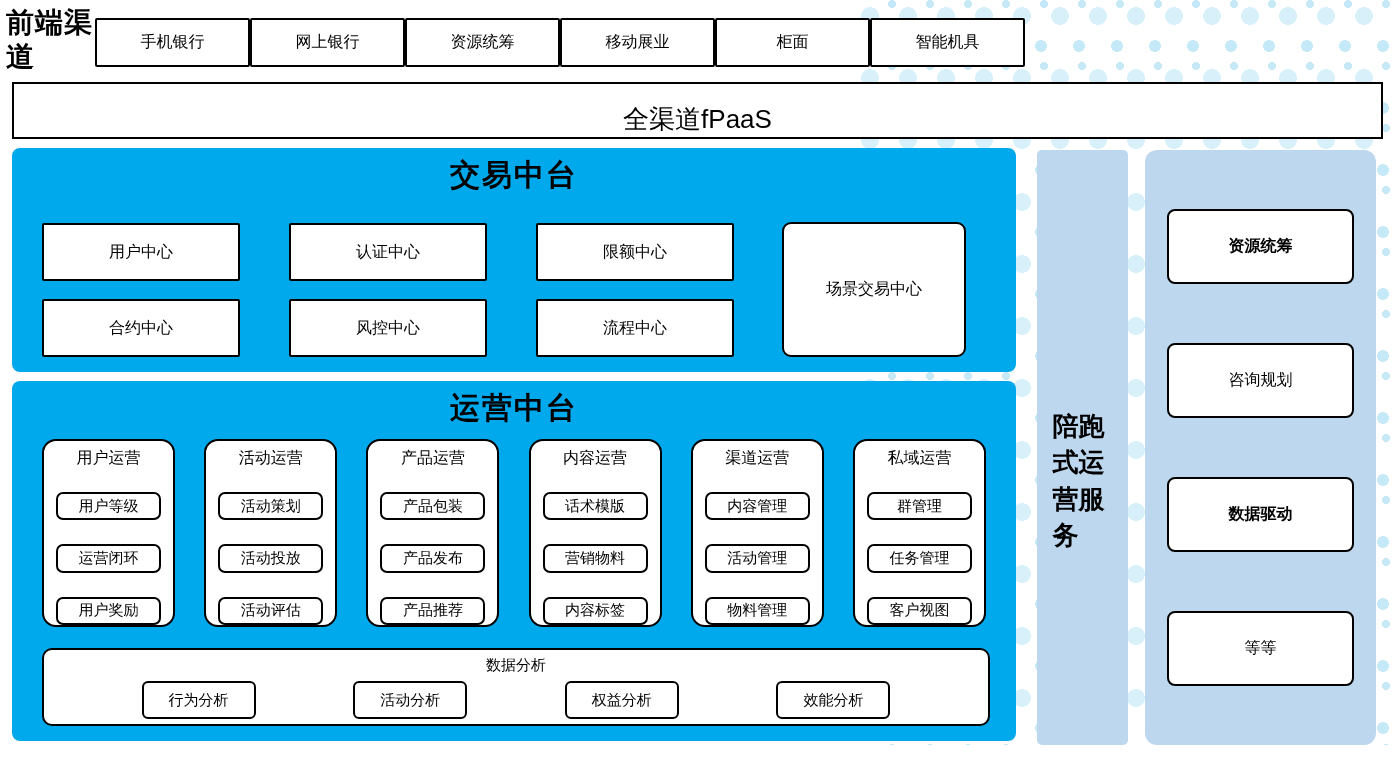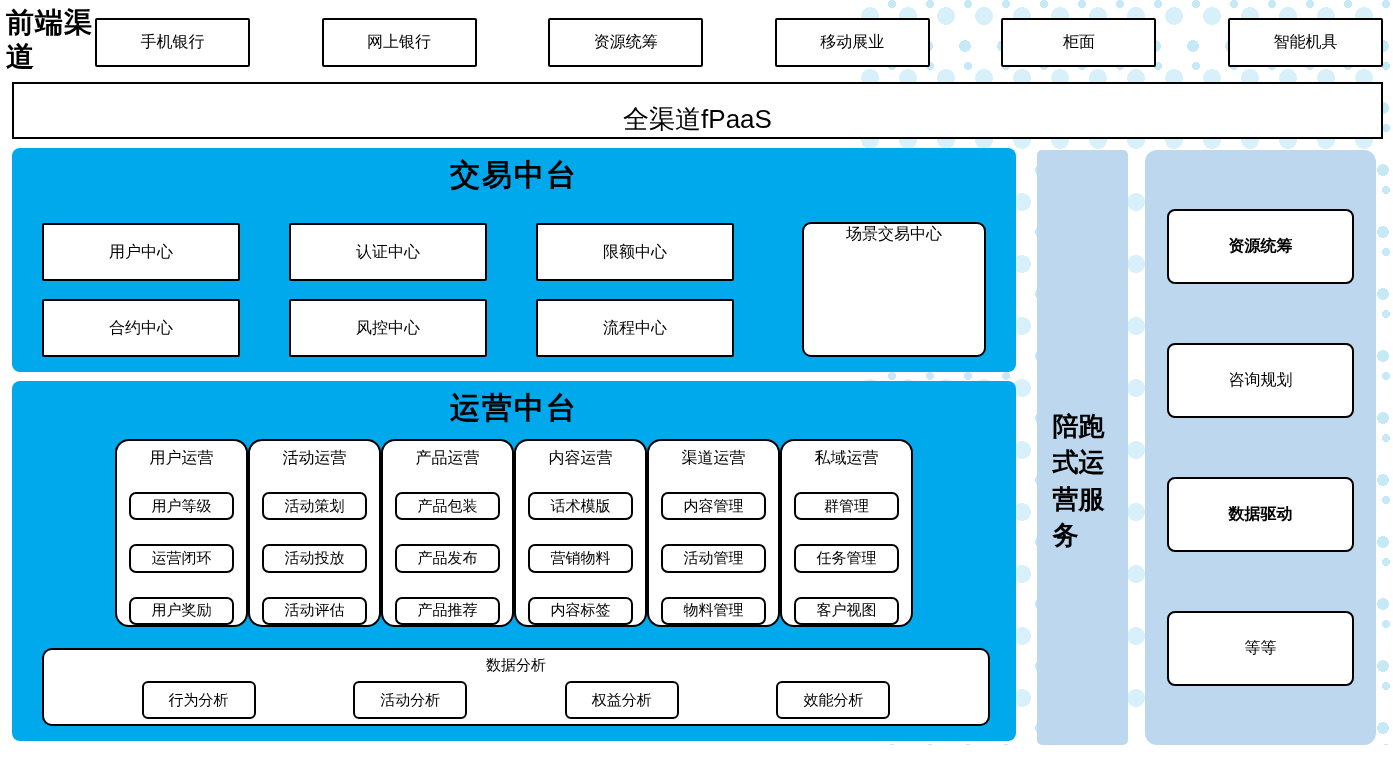--- a/index.html
+++ b/index.html
@@ -31,21 +31,21 @@
 
   
   .front-label{
     left:6px;top:6px;width:88px;
     font-family:"Liberation Serif", serif;
     font-weight:700;font-size:28px;line-height:1.22;
     word-break:break-all;letter-spacing:1px;
   }
   .channels-row{
     left:95px;top:18px;width:1288px;height:49px;
-    display:flex;justify-content:space-between;
+    display:flex;justify-content:flex-start;
   }
   .channel-box{
     width:155px;height:49px;background:#fff;
     border:2px solid var(--line);border-radius:2px;
     display:flex;align-items:center;justify-content:center;
     font-size:16px;
   }
   .fpaas-bar{
     left:12px;top:82px;width:1371px;height:57px;background:#fff;
     border:2px solid var(--line);
@@ -66,30 +66,30 @@
     display:grid;grid-template-columns:198px 198px 198px;
     column-gap:49px;row-gap:18px;
   }
   .tx-box{
     width:198px;height:58px;background:#fff;
     border:2px solid var(--line);border-radius:2px;
     display:flex;align-items:center;justify-content:center;
     font-size:16px;
   }
   .tx-tall-box{
-    position:absolute;left:790px;top:74px;width:184px;height:135px;background:#fff;
+    position:absolute;left:770px;top:74px;width:184px;height:135px;background:#fff;
     border:2px solid var(--line);border-radius:9px;
-    display:flex;align-items:flex-start;justify-content:center;
+    display:flex;align-items:center;justify-content:center;
     font-size:16px;
   }
 
   .ops-section{left:12px;top:381px;width:1004px;height:360px;}
   .ops-columns{
     position:absolute;left:30px;top:58px;width:944px;
-    display:flex;justify-content:center;
+    display:flex;justify-content:space-between;
   }
   .ops-col{
     width:133px;height:188px;background:#fff;
     border:2px solid var(--line);border-radius:14px;
     display:flex;flex-direction:column;align-items:center;
     padding-top:7px;
   }
   .ops-col-title{font-size:16px;line-height:20px;}
   .ops-sub{
     width:105px;height:38px;background:#fff;

